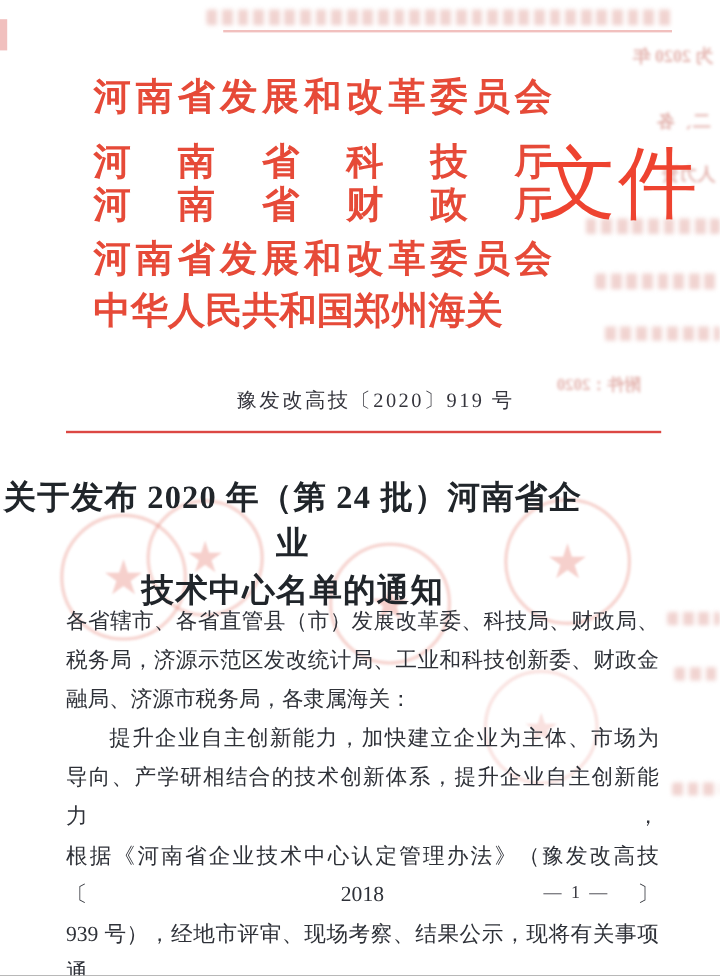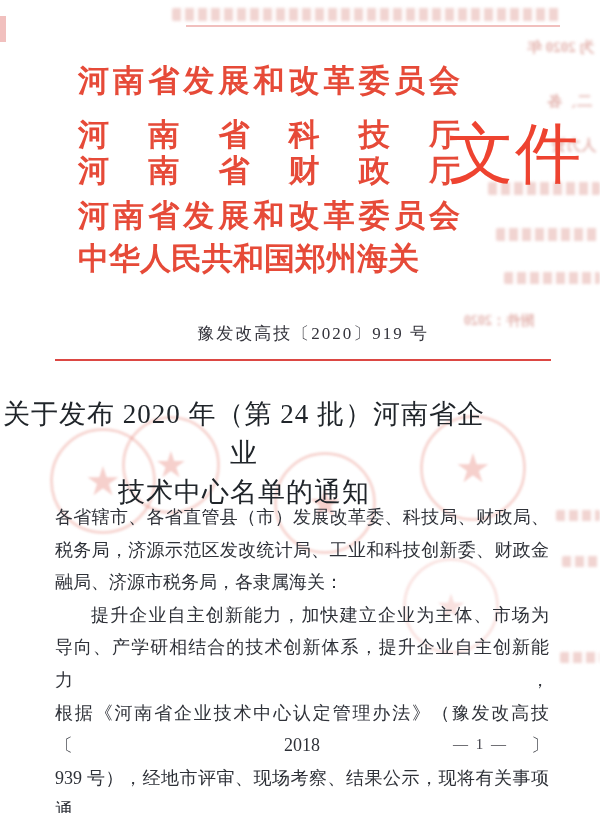--- a/index.html
+++ b/index.html
@@ -39,21 +39,21 @@
     letter-spacing:1px;white-space:nowrap;
   }
   .doc-number{
     position:absolute;left:0;top:322px;width:596px;text-align:center;
     color:#34343c;font-size:17px;letter-spacing:2px;padding-left:15px;
   }
   .red-line{position:absolute;left:55px;top:359px;width:496px;height:2px;background:#dc4743;}
   
   .doc-title{
     position:absolute;left:0;top:395px;width:488px;text-align:center;
-    color:#20252a;font-size:27px;font-weight:normal;line-height:39px;letter-spacing:1px;
+    color:#20252a;font-size:27px;font-weight:bold;line-height:39px;letter-spacing:1px;
   }
   
   .body-block{position:absolute;left:55px;top:501px;width:494px;
     color:#2e3138;font-size:18px;line-height:32.6px;}
   .bline{text-align:justify;text-align-last:justify;text-justify:inter-ideograph;}
   .bline.last{text-align:center;text-align-last:left;}
   .bline.indent{text-indent:2em;}
   .page-number{
     position:absolute;top:736px;right:92px;
     color:#3c3c44;font-size:15px;letter-spacing:2px;white-space:nowrap;

